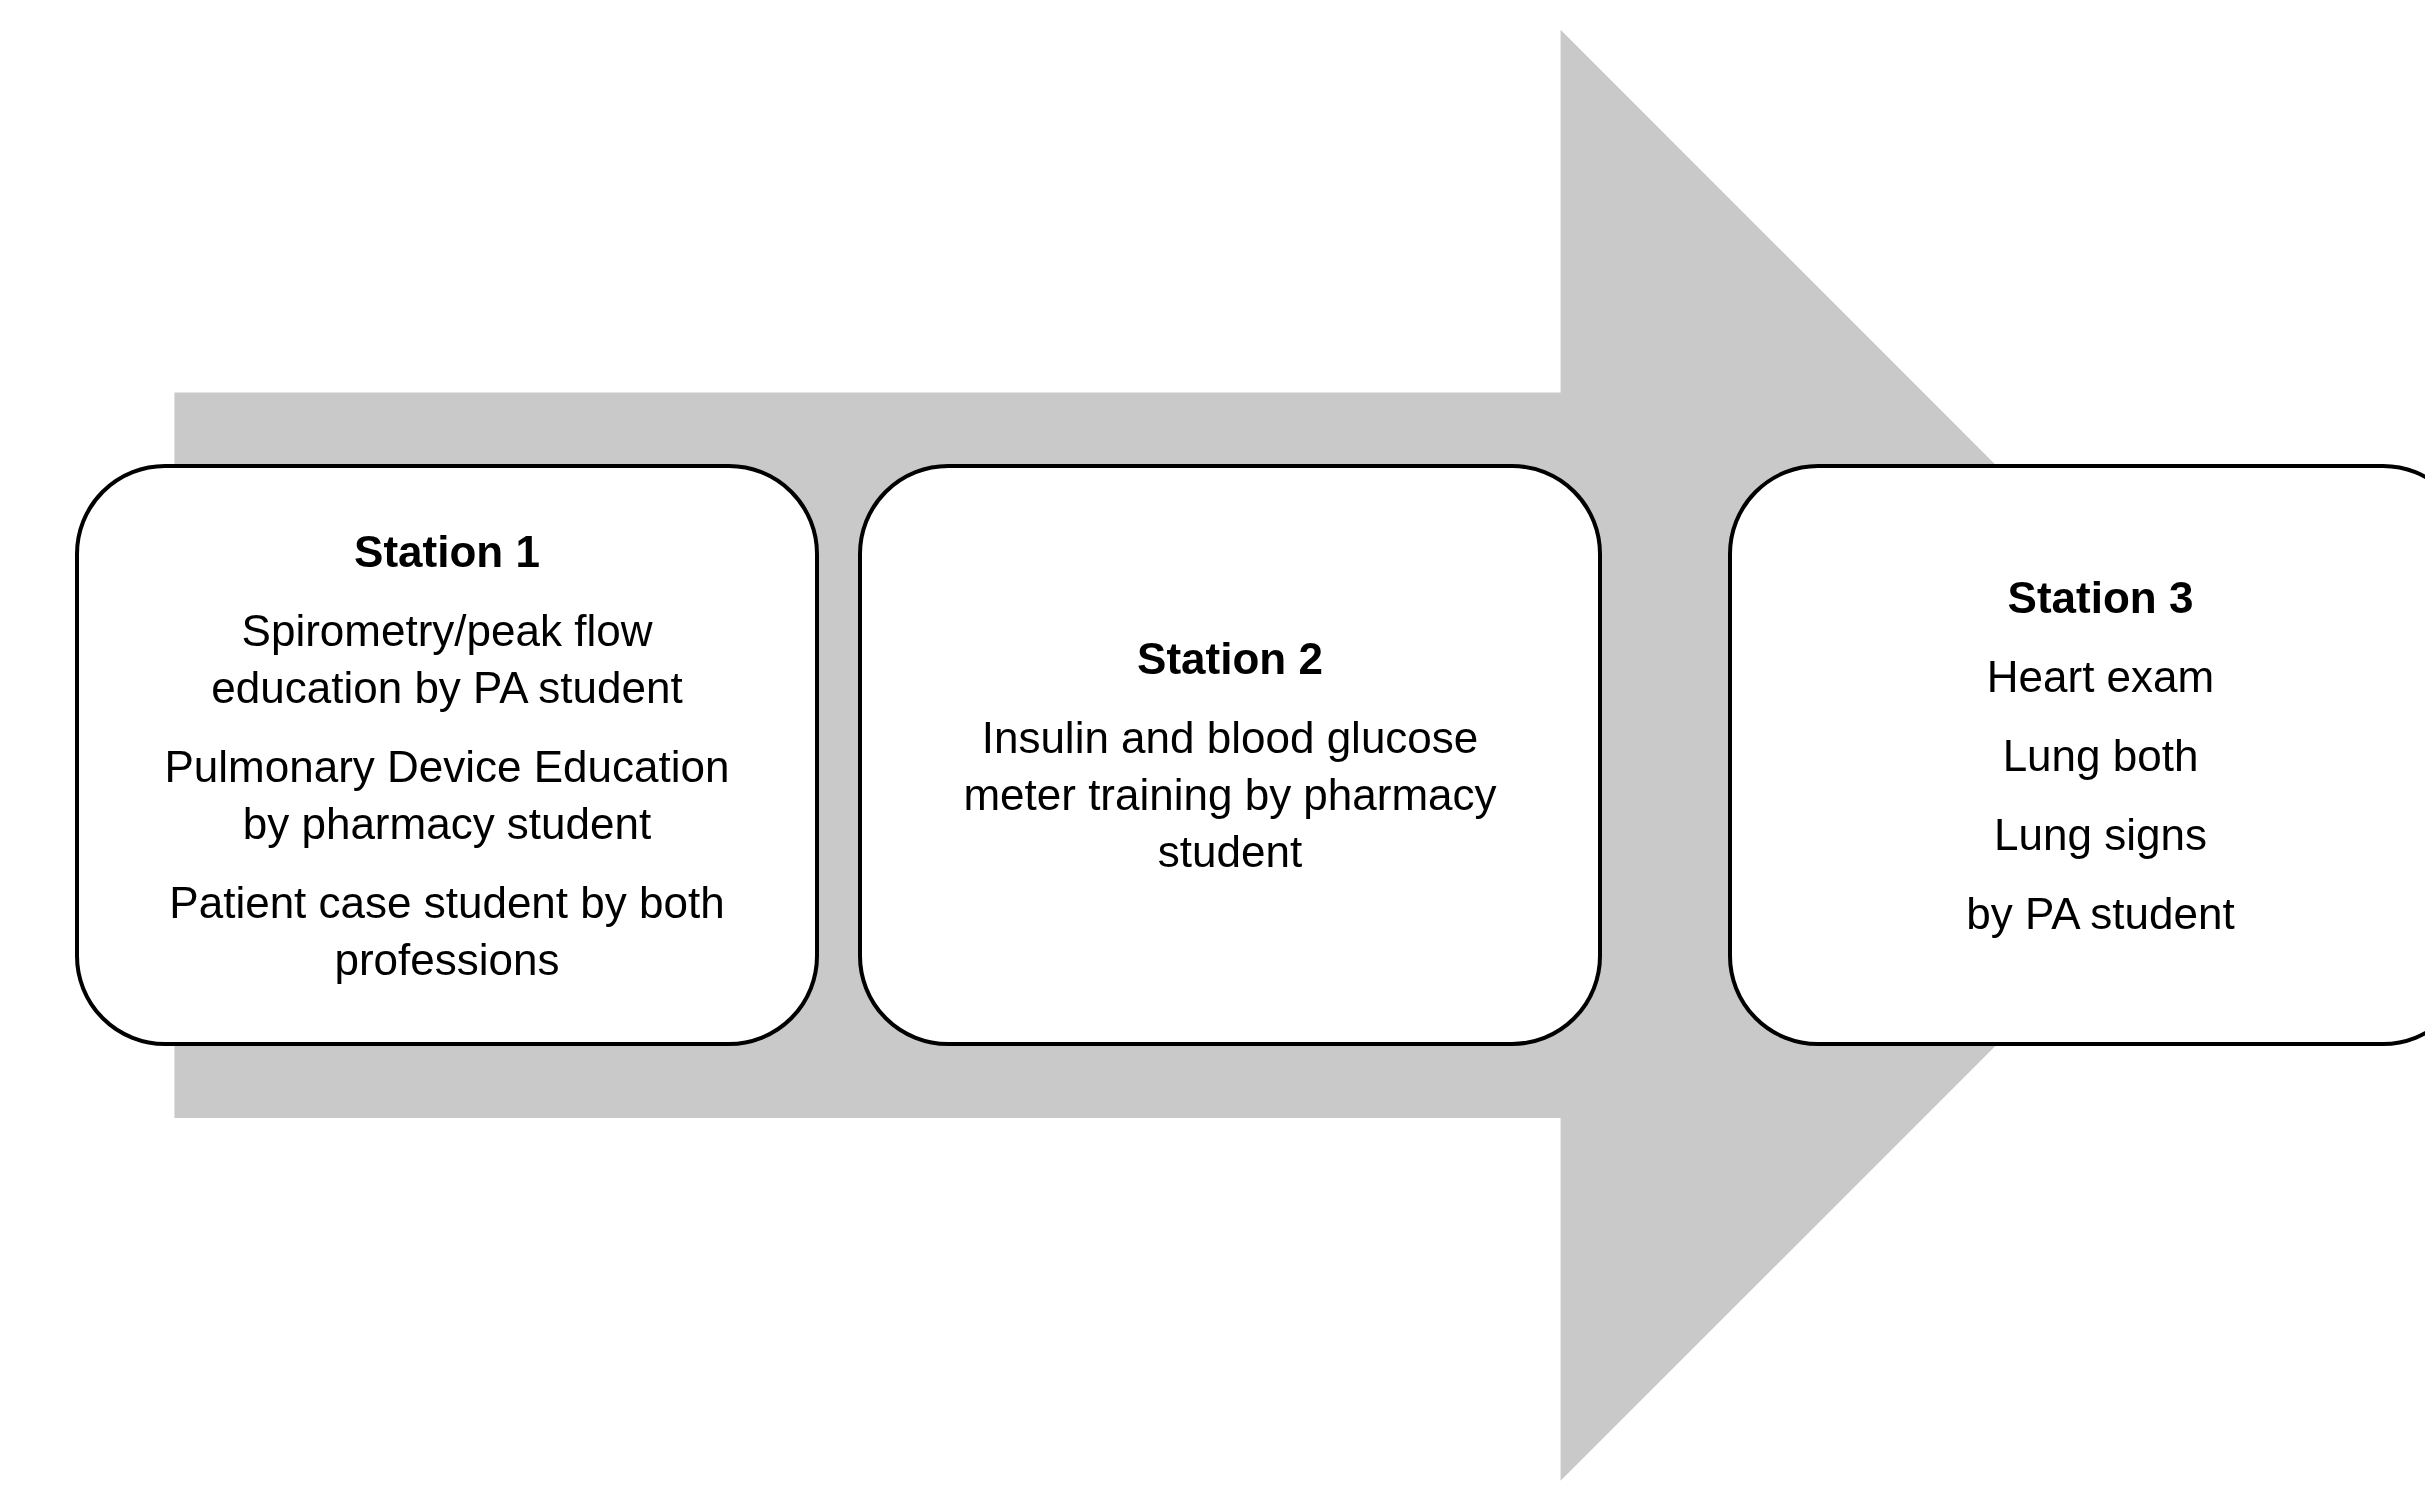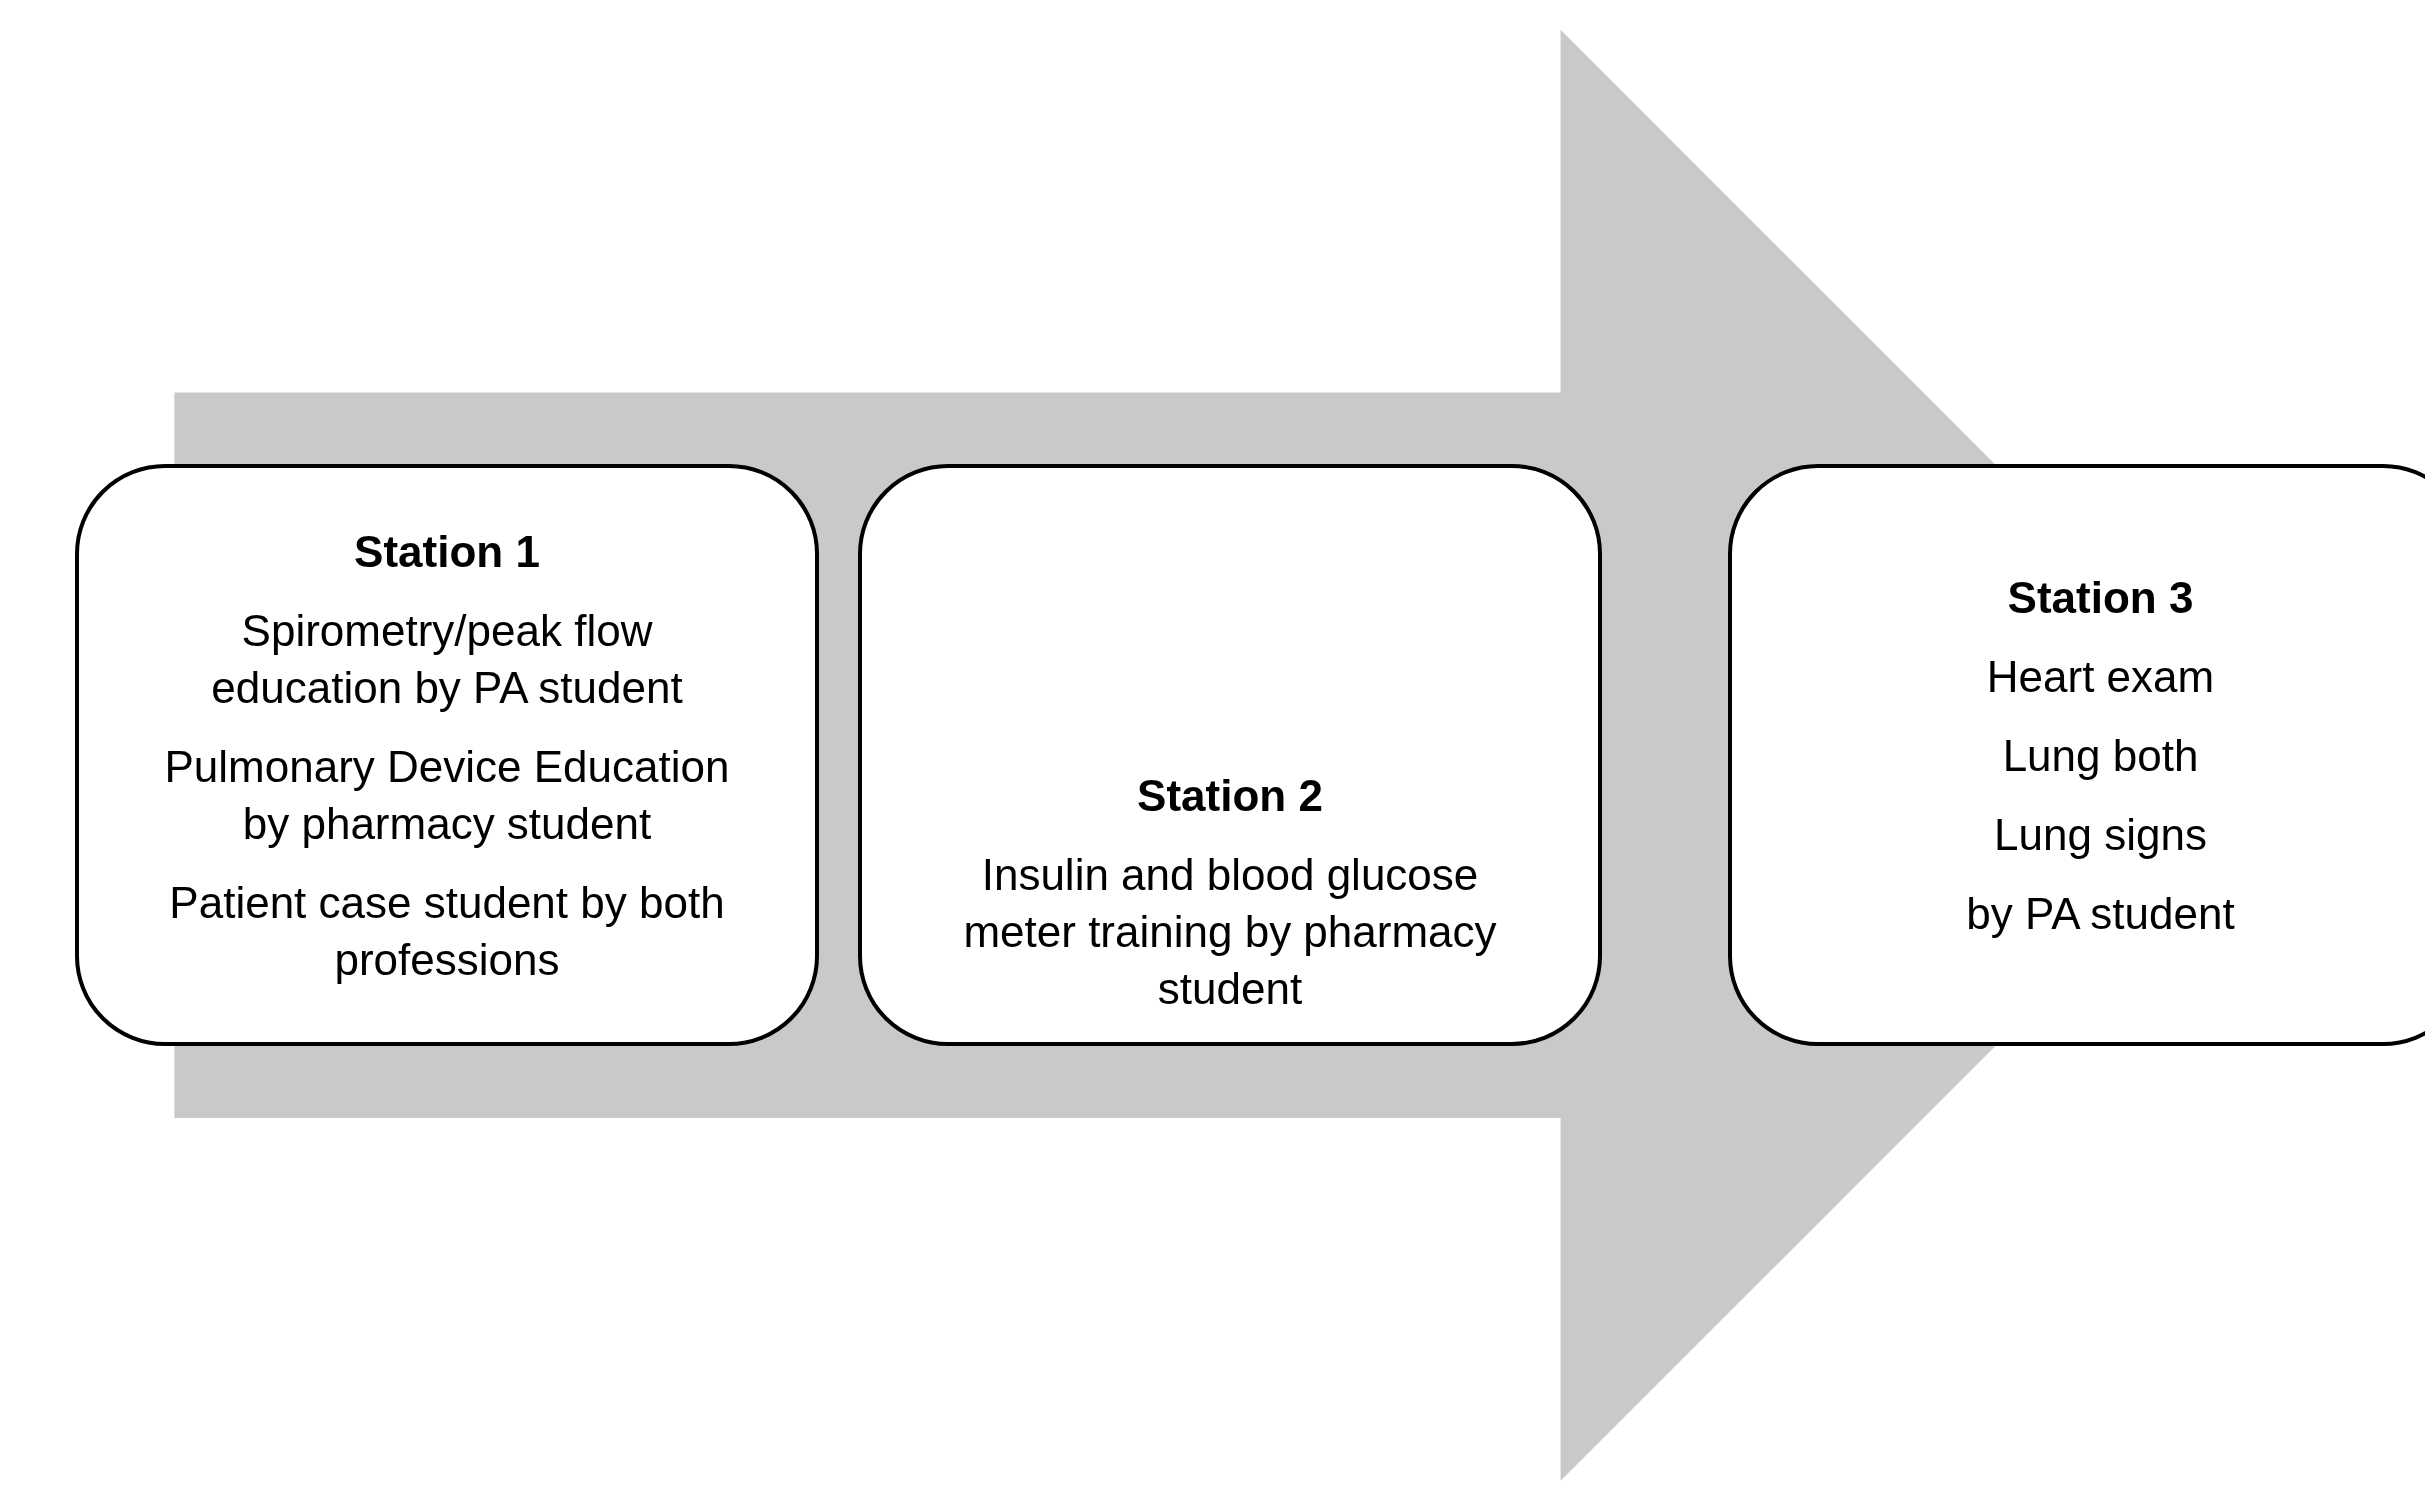--- a/index.html
+++ b/index.html
@@ -34,21 +34,21 @@
     border: 4.8px solid #000000;
     border-radius: 90px;
     display: flex;
     flex-direction: column;
     justify-content: center;
     align-items: center;
     text-align: center;
     padding: 14px 33px;
   }
   .station-box.pos-1 { left: 75px; }
-  .station-box.pos-2 { left: 858px; justify-content: flex-end; }
+  .station-box.pos-2 { left: 858px; }
   .station-box.pos-3 { left: 1701px; width: 745px; margin-left: 27px; }
   .station-title {
     margin: 11px 0;
     font-size: 44px;
     line-height: 57px;
     font-weight: bold;
     white-space: pre-line;
   }
   .station-item {
     margin: 11px 0;

